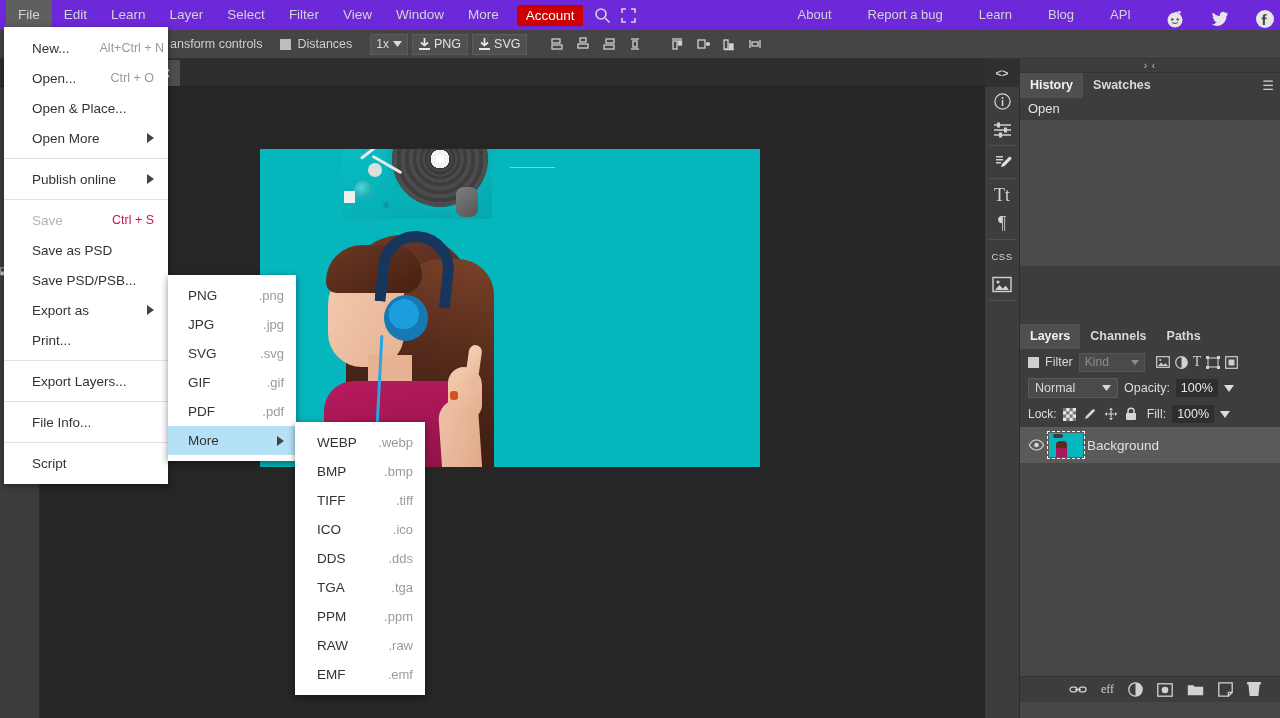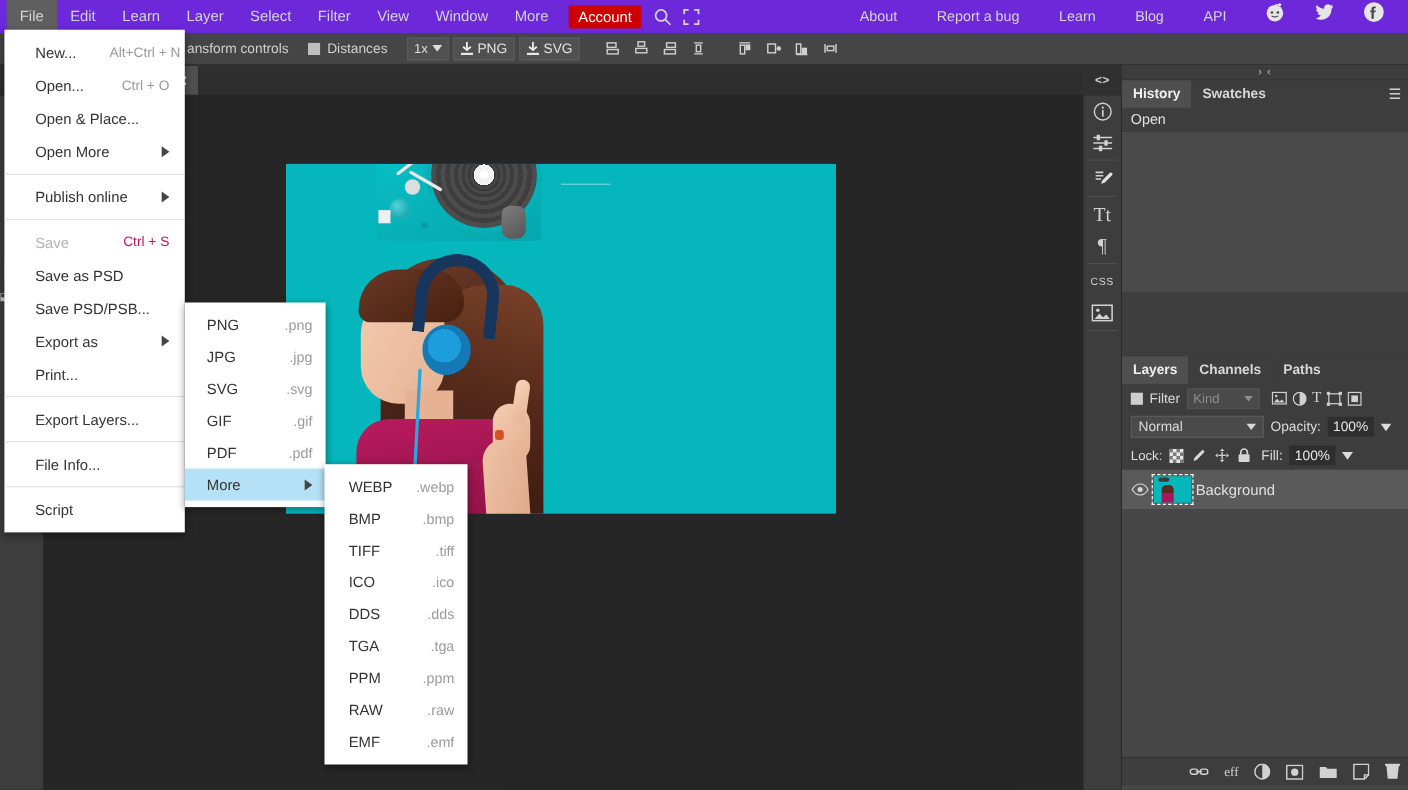--- a/index.html
+++ b/index.html
@@ -25,21 +25,21 @@
     padding: 0 12px; height: 30px; line-height: 30px;
     color: #d4d4d4; font-size: 13.5px; cursor: default; white-space: nowrap;
   }
   .menu-top.active { background: #5f5f5f; }
   .menu-top.account {
     background: #cc0000; color: #ffffff; padding: 0 9px;
     height: 21px; line-height: 21px; margin: 0 6px; border-radius: 1px;
   }
   .topicon { width: 26px; height: 30px; display:flex; align-items:center; justify-content:center; color:#d4d4d4; }
   .menubar-right {
-    margin-left: auto; display: flex; align-items: flex-start; height: 30px; padding-right: 20px; gap: 16px;
+    margin-left: auto; display: flex; align-items: flex-end; height: 30px; padding-right: 4px; gap: 16px;
   }
   .menubar-right .menu-top { font-size: 13px; padding: 0 10px; }
   .social { width: 22px; height: 22px; margin-left: 7px; display:flex; align-items:center; justify-content:center; }
 
   
   .optionsbar {
     position: absolute; top: 30px; left: 0; width: 1280px; height: 29px;
     background: #454545;
     display: flex; align-items: center;
     border-bottom: 1px solid #333;
@@ -231,42 +231,42 @@
   .panel-gap { height: 58px; background: #3d3d3d; }
   .lrow { display: flex; align-items: center; height: 26px; padding: 0 8px; gap: 6px; }
   .mini-chk { width: 11px; height: 11px; background: #cfcfcf; }
   .kindsel {
     background: #4a4a4a; border: 1px solid #555; height: 19px; width: 66px;
     display:flex; align-items:center; justify-content:space-between; padding: 0 5px;
     color: #8d8d8d; font-size: 12px;
   }
   .kind-icons { display:flex; gap: 5px; align-items:center; color:#d0d0d0; margin-left: 5px; }
   .blendsel {
-    background: #4a4a4a; border: 1px solid #5a5a5a; height: 20px; width: 121px;
+    background: #4a4a4a; border: 1px solid #5a5a5a; height: 20px; width: 90px;
     display:flex; align-items:center; justify-content:space-between; padding: 0 6px;
     color: #dadada; font-size: 12.5px;
   }
   .numbox { background: #2e2e2e; color: #e8e8e8; font-size: 12.5px; padding: 2px 5px; }
   .lock-icons { display:flex; gap: 7px; align-items:center; color:#d0d0d0; }
   .layer-item {
     display:flex; align-items:center; height: 36px; background: #5a5a5a; gap: 4px; padding-left: 8px;
   }
   .layer-thumb {
     width: 34px; height: 24px; background: #05b7bd; position: relative;
     outline: 1px dashed #ffffff; outline-offset: 1px; overflow:hidden;
   }
   .lt-fig { position: absolute; left: 7px; bottom: 0; width: 11px; height: 16px;
             background: linear-gradient(180deg,#5a2a1a 0 45%, #a8175a 45% 100%); border-radius: 4px 4px 0 0; }
   .lt-top { position:absolute; left: 4px; top: 1px; width: 10px; height: 4px; background:#3a3a3a; border-radius:2px;}
   .layer-name { font-size: 13.5px; color: #e0e0e0; }
   .layers-empty { background: #474747; height: 268px; }
   .layers-footer {
-    position: absolute; bottom: 4px; left: 0; width: 260px; height: 26px;
+    position: absolute; bottom: 16px; left: 0; width: 260px; height: 26px;
     background: #3d3d3d; display:flex; align-items:center; justify-content:flex-end; gap: 14px;
-    padding-right: 7px; color: #d2d2d2; border-top: 1px solid #333;
+    padding-right: 19px; color: #d2d2d2; border-top: 1px solid #333;
   }
 
   
   .dropdown {
     position: absolute; background: #ffffff; z-index: 50;
     box-shadow: 0 2px 7px rgba(0,0,0,.45);
     padding: 6px 0;
   }
   .mi {
     display: flex; align-items: center; height: 30px;

